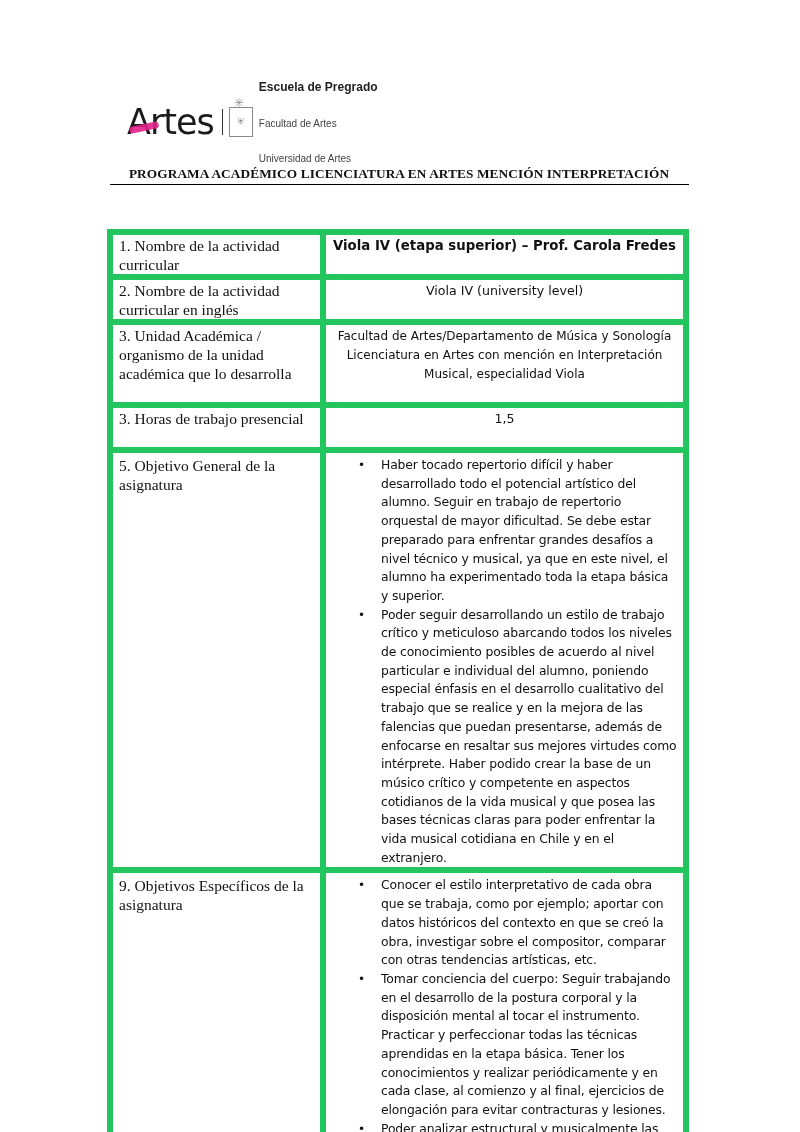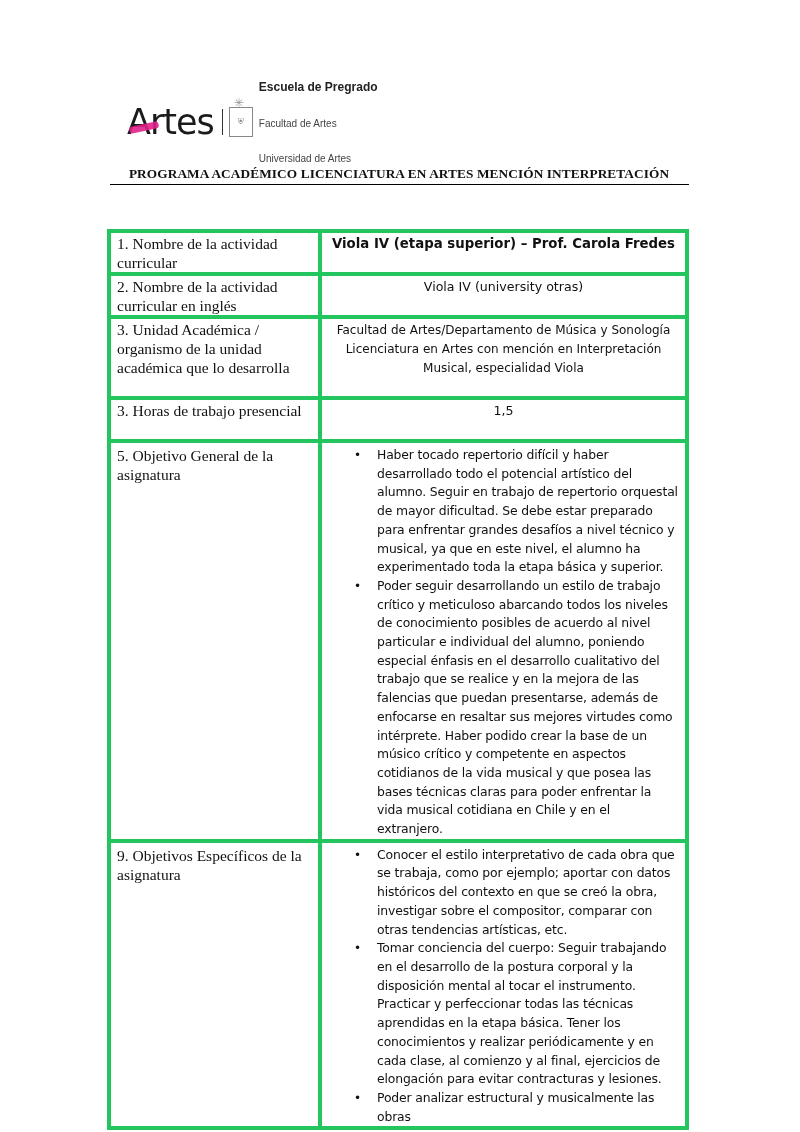--- a/index.html
+++ b/index.html
@@ -9,21 +9,21 @@
   .artes .stroke { position:absolute; left:2px; top:22px; width:30px; height:7px; background:#e0208a; border-radius:4px; transform:rotate(-12deg); opacity:0.9; }
   .sep { width:1px; height:26px; background:#333; margin:0 6px 0 8px; }
   .crest { width:22px; height:28px; border:1px solid #888; margin-right:6px; position:relative; display:flex; align-items:center; justify-content:center; font-size:8px; color:#777; font-family:"DejaVu Sans", sans-serif; }
   .crest-star { position:absolute; top:-12px; left:4px; font-size:12px; color:#999; }
   .school { font-family:"Liberation Sans", sans-serif; line-height:9px; }
   .school .s1 { font-size:12px; font-weight:bold; color:#222; line-height:12px; }
   .school .s2, .school .s3 { font-size:10px; color:#444;margin-top:26px; }
   .title { position:absolute; left:110px; top:166px; width:578px; text-align:center; font-family:"Liberation Serif", serif; font-weight:bold; font-size:13.3px; color:#111; letter-spacing:0.1px; }
   .title-rule { position:absolute; left:110px; top:184px; width:579px; height:1px; background:#000; }
   table { position:absolute; left:107px; top:229px; width:582px; border-collapse:collapse; table-layout:fixed; }
-  td { border:4px solid #22c55e; vertical-align:top; padding:0; }
+  td { border:6px solid #22c55e; vertical-align:top; padding:0; }
   td.lbl { width:197px; font-family:"Liberation Serif", serif; font-size:15.5px; line-height:19px; padding:1px 4px 0 6px; color:#111; }
   td.val { font-family:"DejaVu Sans", sans-serif; font-size:12.6px; line-height:18.8px; color:#111; }
   td.val.center { text-align:center; padding-top:2px; }
   td.val.bold { font-weight:bold; font-size:13.3px; }
   ul { margin:0; padding:0 6px 0 55px; list-style:none; }
   li { position:relative; font-size:12.4px; line-height:18.7px; letter-spacing:-0.15px; }
   li .bullet { position:absolute; left:-23px; top:0; font-size:12px; }
   .row1 td { height:37px; }
   .row2 td { height:37px; }
   .row3 td { height:75px; }
@@ -55,21 +55,21 @@
 <div class="title-rule"></div>
 
 <table>
   <tbody>
       <tr class="row1">
     <td class="lbl">1. Nombre de la actividad curricular</td>
     <td class="val center bold">Viola IV (etapa superior) – Prof. Carola Fredes</td>
   </tr>
   <tr class="row2">
     <td class="lbl">2. Nombre de la actividad curricular en inglés</td>
-    <td class="val center">Viola IV (university otras)</td>
+    <td class="val center">Viola IV (university level)</td>
   </tr>
   <tr class="row3">
     <td class="lbl">3. Unidad Académica / organismo de la unidad académica que lo desarrolla</td>
     <td class="val center" style="font-size:12px;">
       <div>Facultad de Artes/Departamento de Música y Sonología</div>
       <div>Licenciatura en Artes con mención en Interpretación Musical, especialidad Viola</div>
     </td>
   </tr>
   <tr class="row4">
     <td class="lbl">3. Horas de trabajo presencial</td>

